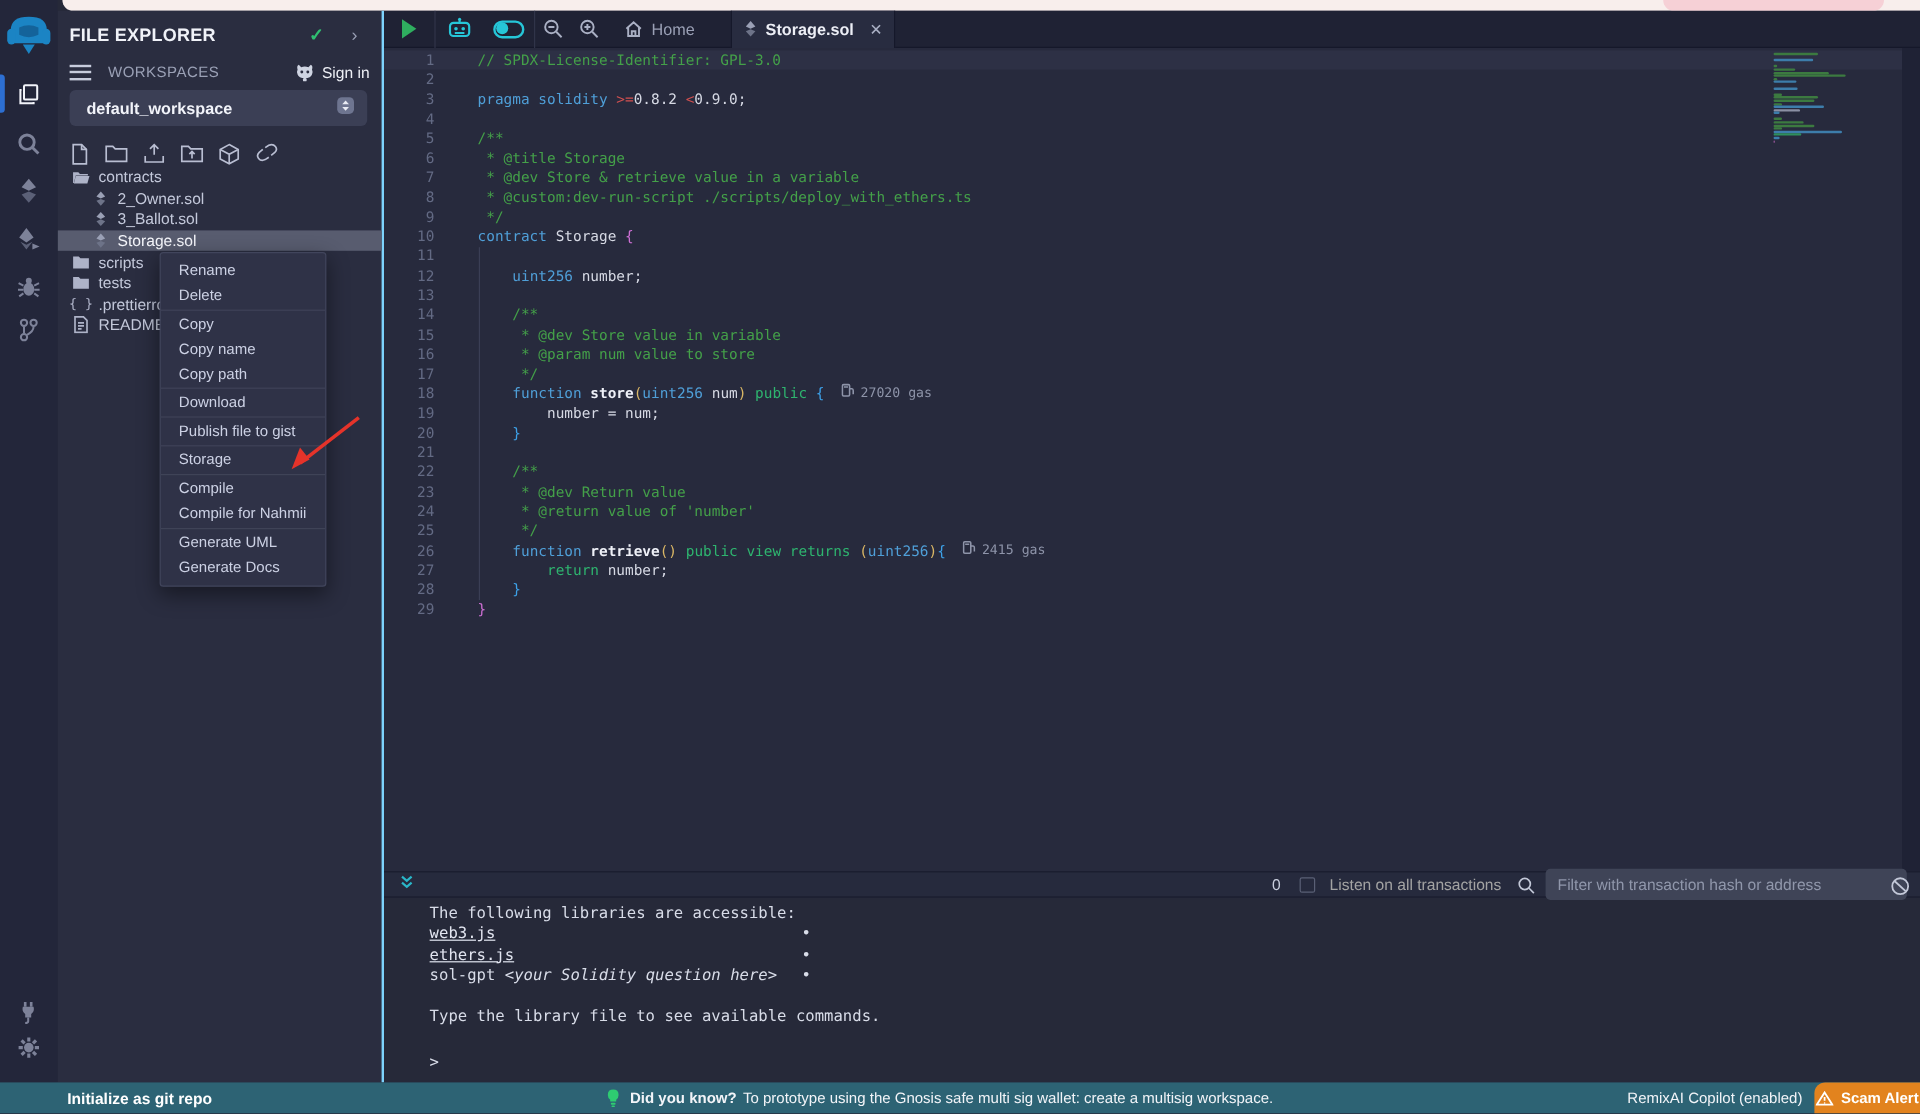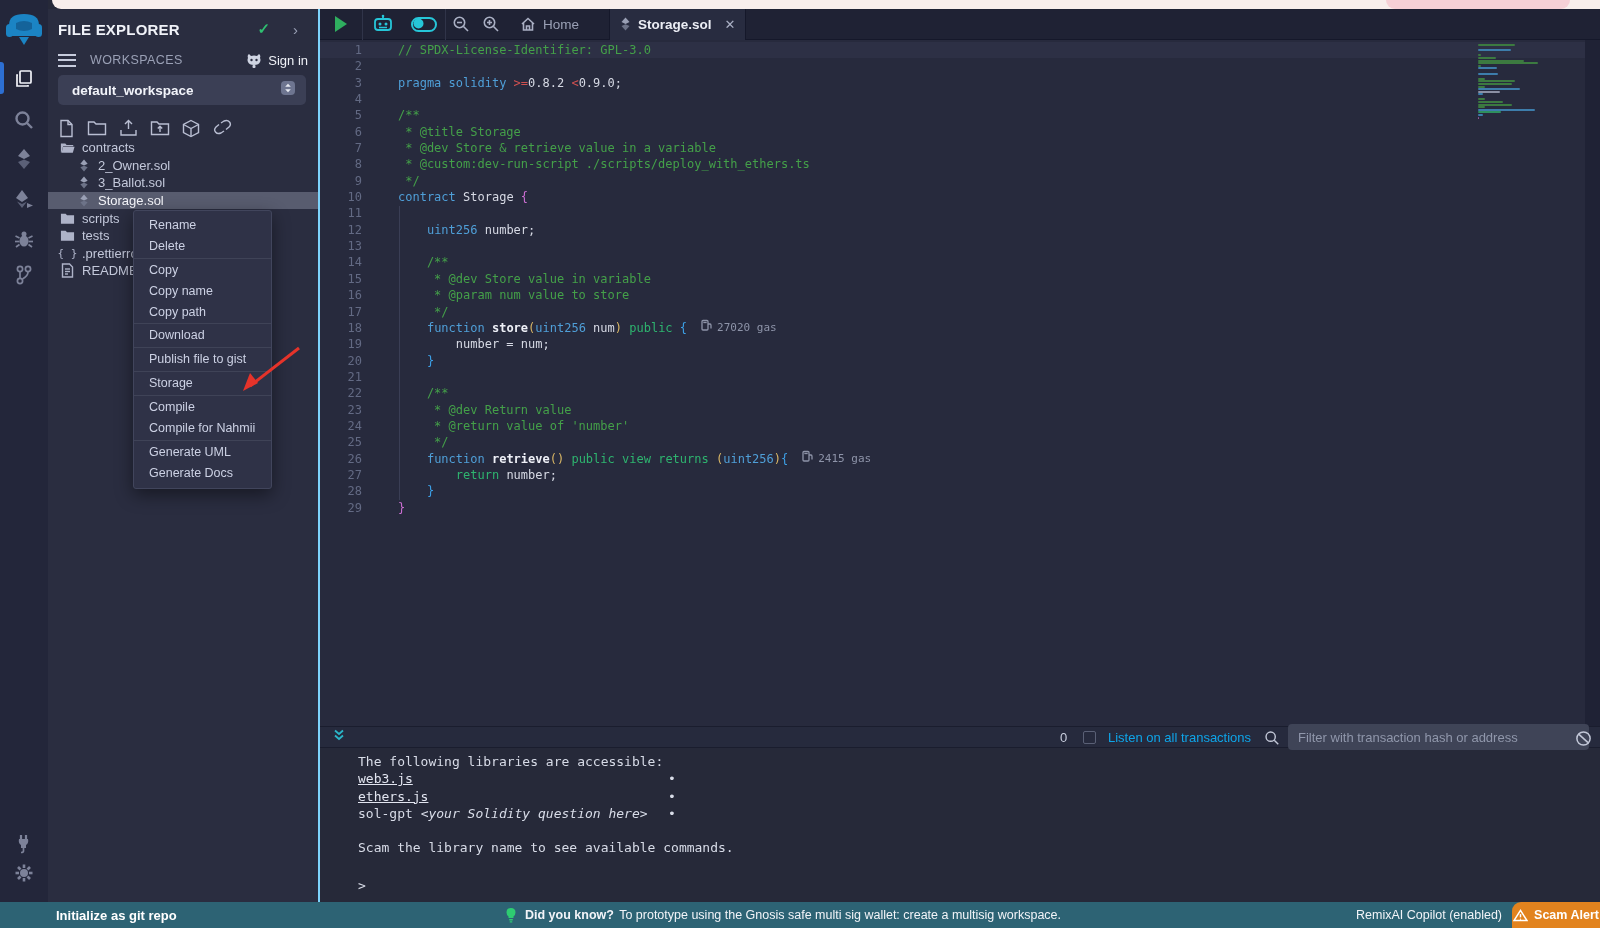--- a/index.html
+++ b/index.html
@@ -106,21 +106,21 @@
   .minimap { position:absolute; right:44px; top:4px; width:78px; }
   .minimap .mm-line { height:2px; margin-bottom:0.6px; border-radius:1px; }
 
   
   .terminal-bar { position:absolute; left:320px; top:726px; right:0; height:22px; background:#262a3d;
     border-top:1px solid #1a1d2e; border-bottom:1px solid #1a1d2e; display:flex; align-items:center; z-index:6;}
   .dbl-chevron { margin-left:12px; cursor:pointer; }
   .t-count { position:absolute; left:740px; color:#c9cede; font-size:13px; }
   .t-check { position:absolute; left:763px; top:4px; width:13px; height:13px; border:1.5px solid #5a6076;
     border-radius:2px; cursor:pointer; }
-  .t-listen { position:absolute; left:788px; color:#0ea5e9; font-size:13px; cursor:default; }
+  .t-listen { position:absolute; left:788px; color:#a3a3a3; font-size:13px; cursor:default; }
   .t-search { position:absolute; left:944px; top:3px; cursor:pointer; }
   .t-search svg, .t-ban svg { stroke:#c3c8d8; fill:none; stroke-width:1.6; }
   .t-input { position:absolute; left:968px; top:-3px; width:301px; height:26px; background:#3f4457;
     border:none; border-radius:4px; padding:0 10px; color:#e8eaf2; font-size:13px;
     font-family:"Liberation Sans", sans-serif; outline:none; }
   .t-input::placeholder { color:#9097ab; }
   .t-ban { position:absolute; right:8px; top:3px; cursor:pointer; }
 
   .terminal { position:absolute; left:320px; top:748px; right:0; height:154px; background:#262939;
     font-family:"DejaVu Sans Mono", monospace; font-size:13px; color:#d8dce8; }
@@ -515,21 +515,21 @@
   </span>
 </div>
 
 <div class="terminal">
   <div class="term-lines" id="term-lines">
       <div class="term-line">The following libraries are accessible:</div>
       <div class="term-line bullet-row" style="padding-left: 38px;"><span class="bullet">•</span><span class="term-link">web3.js</span></div>
       <div class="term-line bullet-row" style="padding-left: 38px;"><span class="bullet">•</span><span class="term-link">ethers.js</span></div>
       <div class="term-line bullet-row"><span class="bullet">•</span><span>sol-gpt </span><span class="term-italic">&lt;your Solidity question here&gt;</span></div>
       <div class="term-line"></div>
-      <div class="term-line">Scam the library name to see available commands.</div>
+      <div class="term-line">Type the library file to see available commands.</div>
     </div>
   <div class="term-prompt">&gt;</div>
 </div>
 
 <div class="status-bar" id="status-bar" style="background: rgb(45, 99, 116);">
   <span class="sb-left">Initialize as git repo</span>
   <span class="sb-tip">
     <svg width="12" height="16" viewBox="0 0 12 16">
       <path d="M6 1 Q10.5 1 10.5 5.5 Q10.5 8 8.5 9.5 L8.5 11 L3.5 11 L3.5 9.5 Q1.5 8 1.5 5.5 Q1.5 1 6 1 Z" fill="#2ecc71"></path>
       <rect x="4" y="12" width="4" height="1.6" rx="0.8" fill="#2ecc71"></rect>

